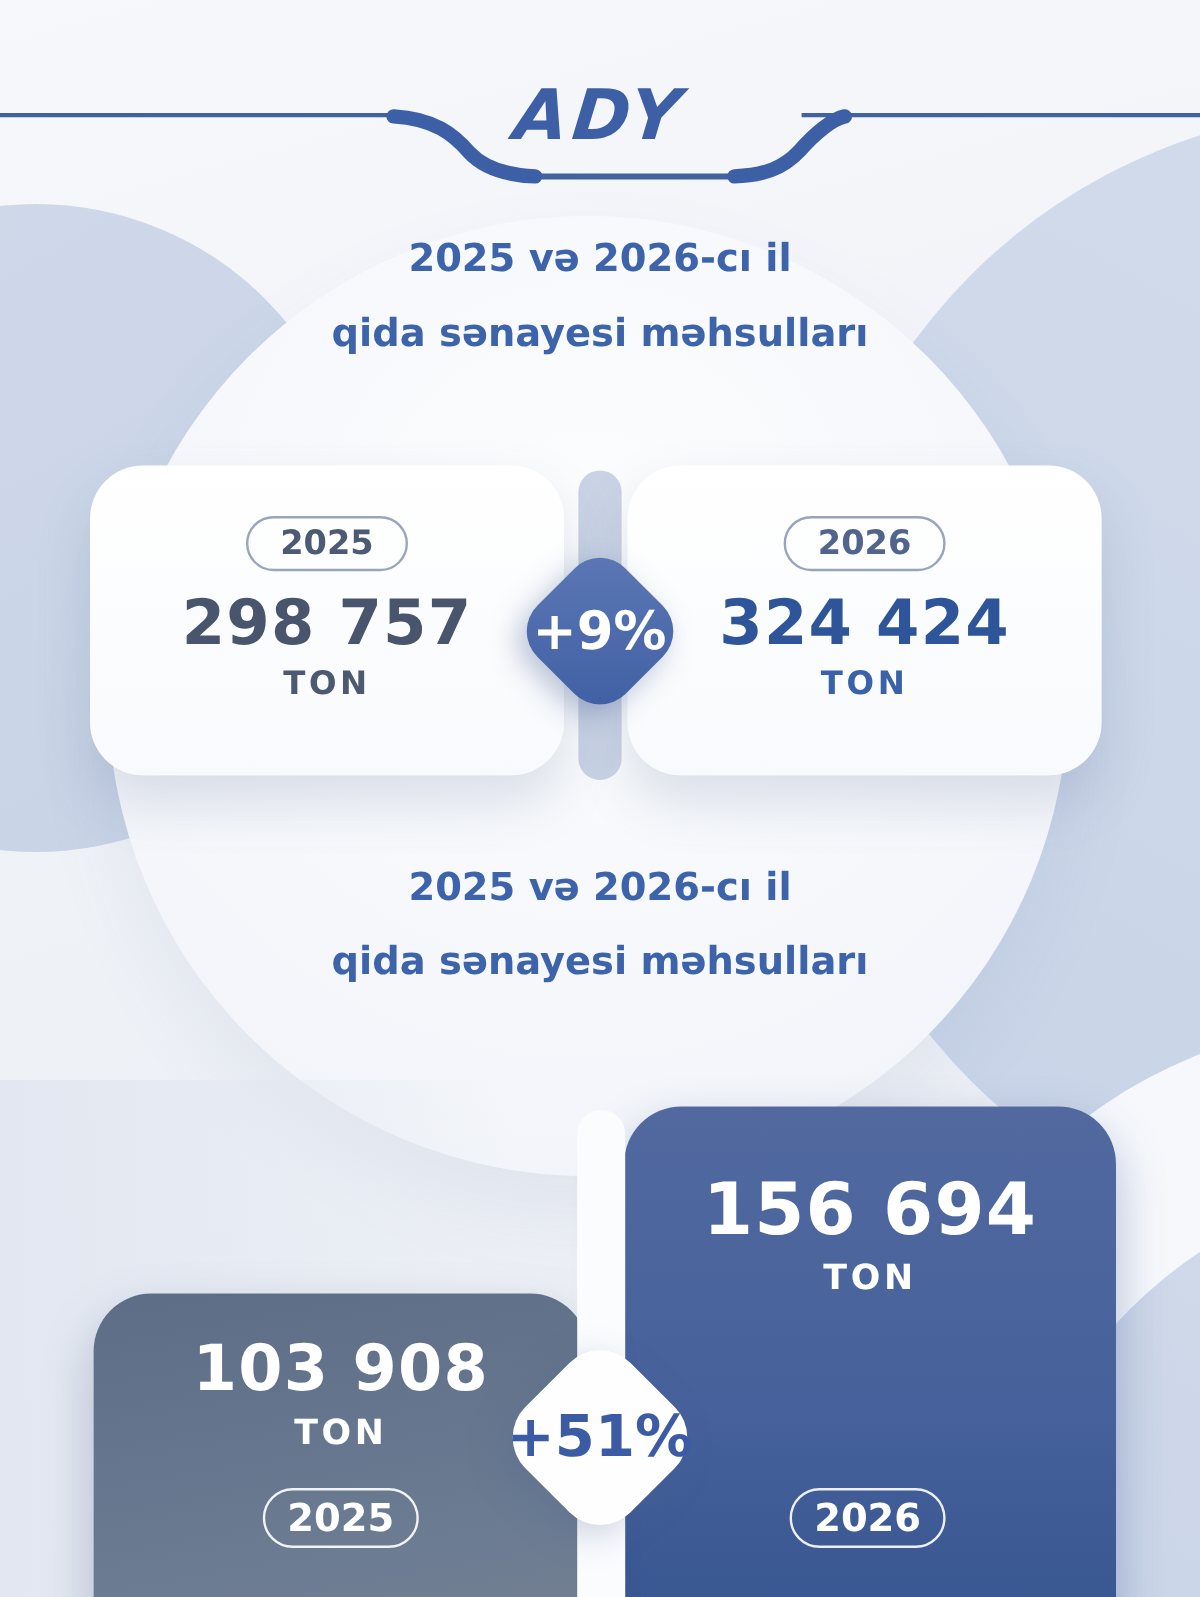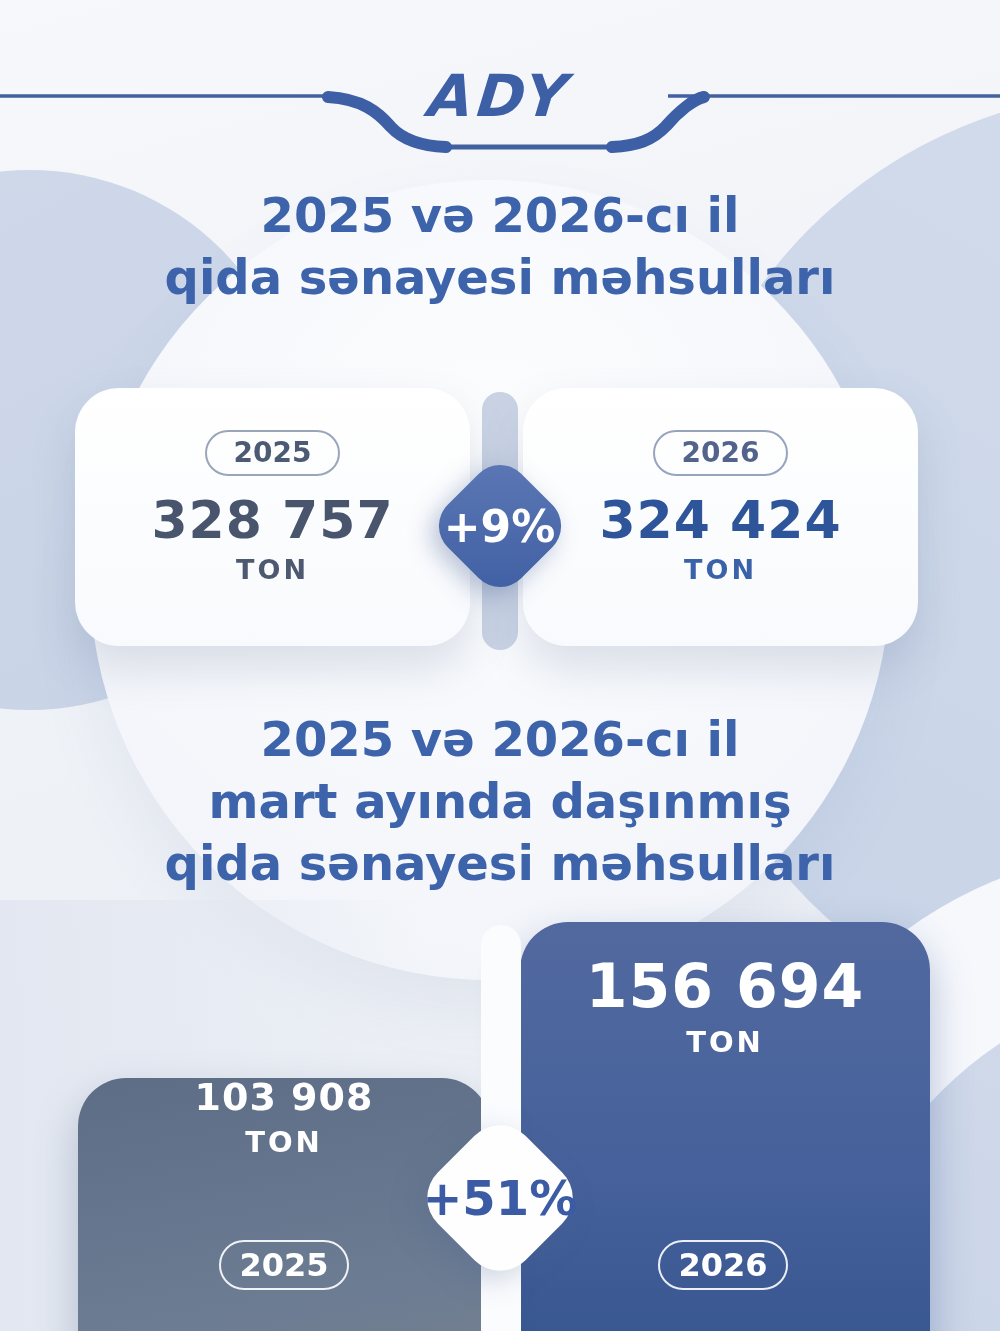--- a/index.html
+++ b/index.html
@@ -27,21 +27,21 @@
   .logo-wrap{position:absolute;left:0;top:56px;width:1000px;height:130px;}
   .logo-swoosh{position:absolute;left:0;top:0;}
   .logo-text{
     position:absolute;left:0;right:0;top:6px;text-align:center;
     font-size:58px;font-weight:800;font-style:italic;color:#3c5fa6;
     letter-spacing:4px;transform:skewX(-6deg);
   }
   
   .title{
     position:absolute;left:0;width:1000px;text-align:center;
-    color:#3d63ab;font-size:48px;line-height:62px;font-weight:700;
+    color:#3d63ab;font-size:32px;line-height:62px;font-weight:700;
   }
   .title-top{top:184px;}
   .title-month{top:708px;}
   
   .card{
     position:absolute;border-radius:44px;
     background:linear-gradient(180deg,#ffffff 0%,#f8fafd 100%);
     box-shadow:0 22px 45px rgba(96,114,150,.20);
     display:flex;flex-direction:column;align-items:center;
   }
@@ -76,22 +76,22 @@
     position:absolute;border-radius:48px;
     display:flex;flex-direction:column;align-items:center;
   }
   .card-gray{left:78px;top:1078px;width:412px;height:300px;
     background:linear-gradient(170deg,#5d6d86 0%,#6c7c93 70%,#76808f 100%);
     box-shadow:0 18px 40px rgba(90,105,135,.35);}
   .card-blue{left:520px;top:922px;width:410px;height:460px;
     background:linear-gradient(180deg,#51699f 0%,#46619b 55%,#35548f 100%);
     box-shadow:0 18px 40px rgba(55,80,140,.35);}
   .bottom-value{font-size:60px;font-weight:800;color:#ffffff;letter-spacing:1px;line-height:1;}
-  .card-blue .bottom-value{margin-top:34px;}
-  .card-gray .bottom-value{font-size:38px;}
+  .card-blue .bottom-value{margin-top:56px;}
+  .card-gray .bottom-value{margin-top:36px;font-size:53px;}
   .bottom-unit{margin-top:12px;font-size:29px;font-weight:700;color:#ffffff;letter-spacing:3px;line-height:1;}
   .bottom-pill{
     position:absolute;top:1240px;width:130px;height:50px;box-sizing:border-box;
     border:2.5px solid rgba(255,255,255,.9);border-radius:28px;
     display:flex;align-items:center;justify-content:center;
     color:#ffffff;font-size:32px;font-weight:700;line-height:1;
   }
   .bottom-pill-left{left:219px;}
   .bottom-pill-right{left:658px;}
   
@@ -132,37 +132,36 @@
 
   <div class="title title-top">
     <div>2025 və 2026-cı il</div>
     <div>qida sənayesi məhsulları</div>
   </div>
 
   <div class="vbar-top"></div>
 
   <div class="card card-top-left">
     <div class="year-pill pill-2025">2025</div>
-    <div class="card-value val-2025">328 757</div>
+    <div class="card-value val-2025">298 757</div>
     <div class="card-unit unit-2025">TON</div>
   </div>
 
   <div class="card card-top-right">
     <div class="year-pill pill-2026">2026</div>
     <div class="card-value val-2026">324 424</div>
     <div class="card-unit unit-2026">TON</div>
   </div>
 
   <div class="badge-top">
     <span class="badge-label">+9%</span>
   </div>
 
   <div class="title title-month">
     <div>2025 və 2026-cı il</div>
-    <div>mart ayında daşınmış</div>
     <div>qida sənayesi məhsulları</div>
   </div>
 
   <div class="card-bottom card-blue">
     <div class="bottom-value">156 694</div>
     <div class="bottom-unit">TON</div>
   </div>
 
   <div class="card-bottom card-gray">
     <div class="bottom-value">103 908</div>

